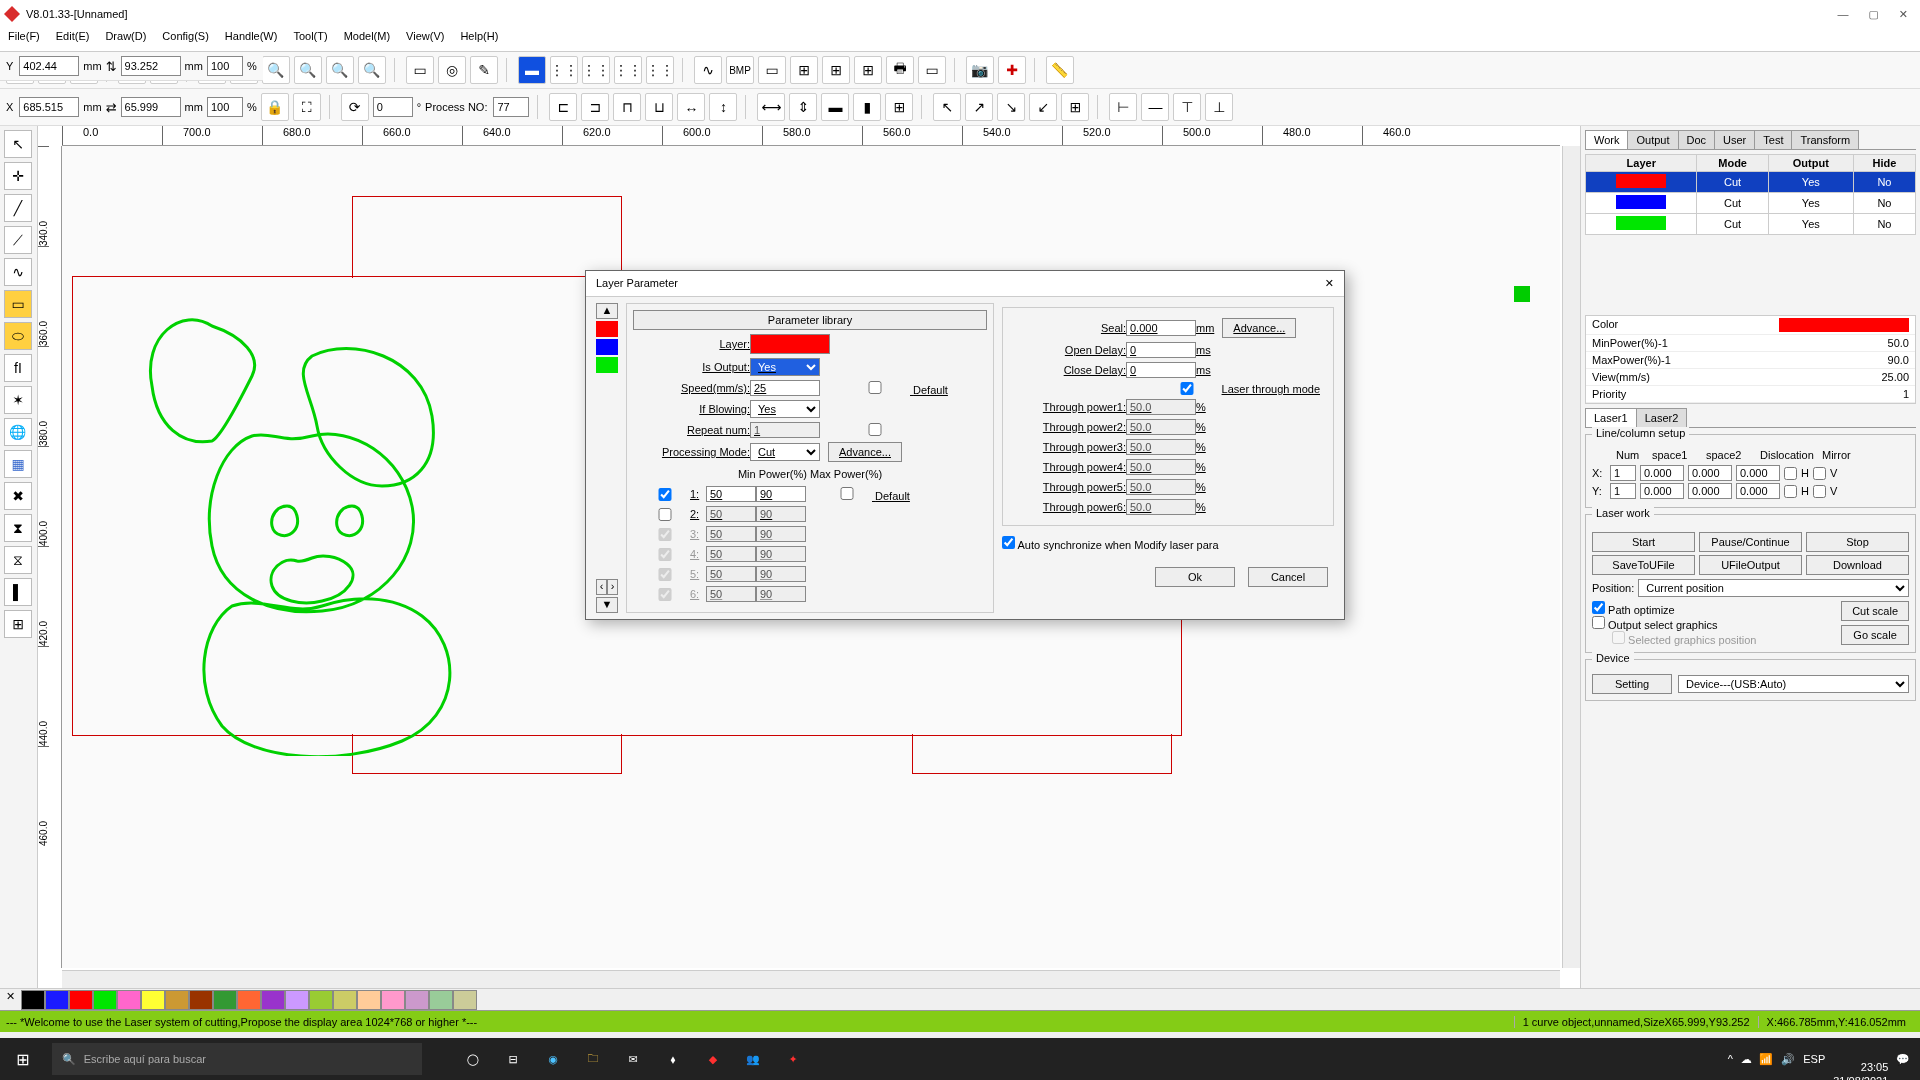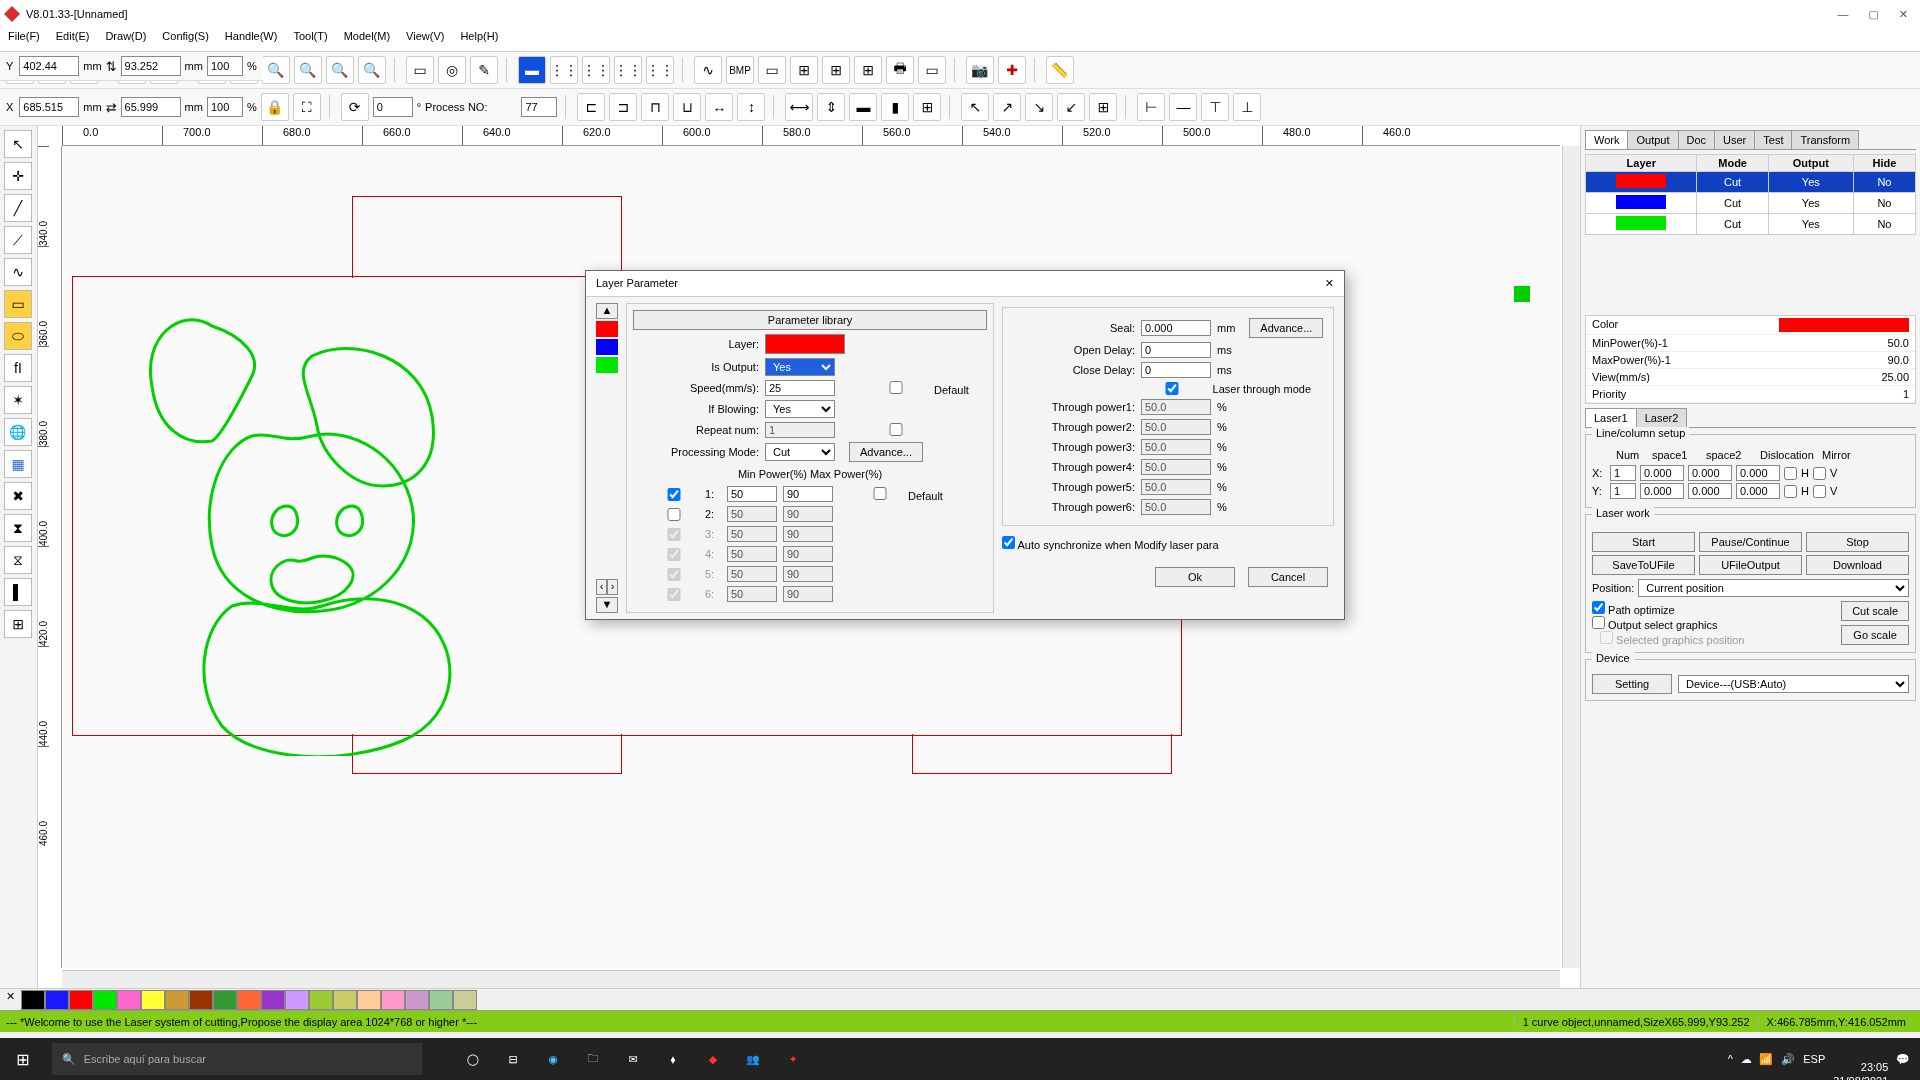--- a/index.html
+++ b/index.html
@@ -71,21 +71,21 @@
 
 
 .dialog { position:absolute; top:270px; left:585px; width:760px; background:#f4f4f4; border:1px solid #666; box-shadow:4px 4px 14px rgba(0,0,0,.3); z-index:100;}
 .dialog .dtitle { display:flex; justify-content:space-between; padding:6px 10px; background:#fff; border-bottom:1px solid #ccc;}
 .dialog .dbody { display:flex; padding: 6px;}
 .dialog .lcol { width:30px; display:flex; flex-direction:column; align-items:center; gap:2px;}
 .dialog .lcol .arrow { border:1px solid #888; width:22px; height:16px; text-align:center; cursor:pointer; background:#eee;}
 .dialog .lcol .sw { width:22px; height:16px;}
 .dialog .midcol { flex:1; border:1px solid #ccc; padding:6px; margin:0 4px;}
 .dialog .rcol { width:340px; padding:4px;}
-.dialog .fr { display:flex; align-items:center; margin:4px 16px; gap:6px;}
+.dialog .fr { display:flex; align-items:center; margin:4px 7px; gap:0;text-decoration:underline;}
 .dialog .fr label { flex:0 0 110px; text-align:right;}
 .dialog .fr input, .dialog .fr select { width:70px;}
 .powertable .fr input { width:50px;}
 .dialog .dfoot { padding:6px; text-align:right;}
 .selyes { background:#2060e0; color:#fff;}
 .small { font-size:10px;}
 .tbicon { font-size:13px;}
 </style>
 </head>
 <body>
@@ -163,21 +163,21 @@
     <span>mm</span>
   <input style="width: 36px;" type="text" value="100">
     <span>%</span>
   <div class="tbbtn">🔒</div>
   <div class="tbbtn">⛶</div>
   <div class="tbsep"></div>
   <div class="tbbtn">⟳</div>
   <input style="width: 40px;" type="text" value="0">
     <span>°</span>
   <label>Process NO:</label>
-  <input style="width: 36px; margin-left: 28px;" type="text" value="77">
+  <input style="width: 36px;" type="text" value="77">
   <div class="tbsep"></div>
   <div class="tbbtn">⊏</div>
   <div class="tbbtn">⊐</div>
   <div class="tbbtn">⊓</div>
   <div class="tbbtn">⊔</div>
   <div class="tbbtn">↔</div>
   <div class="tbbtn">↕</div>
   <div class="tbsep"></div>
   <div class="tbbtn">⟷</div>
   <div class="tbbtn">⇕</div>
@@ -379,21 +379,21 @@
           <div class="btn">Download</div>
         </div>
       <div style="display:flex;align-items:center;gap:4px;margin:4px 0">
           <span>Position:</span>
           <select style="flex:1"><option>Current position</option></select>
         </div>
       <div style="display:flex;justify-content:space-between;align-items:flex-start">
         <div>
           <div><input type="checkbox" checked="" style=""> <span>Path optimize</span></div>
           <div><input type="checkbox" style=""> <span>Output select graphics</span></div>
-          <div style="color:#999;margin-left:8px"><input type="checkbox" disabled="" style=""> <span>Selected graphics position</span></div>
+          <div style="color:#999;margin-left:20px"><input type="checkbox" disabled="" style=""> <span>Selected graphics position</span></div>
         </div>
         <div style="display:flex;flex-direction:column;gap:4px">
           <div class="btn">Cut scale</div>
           <div class="btn">Go scale</div>
         </div>
       </div>
     </div>
     <div class="group">
       <div class="title">Device</div>
       <div style="display:flex;gap:6px;align-items:center">

